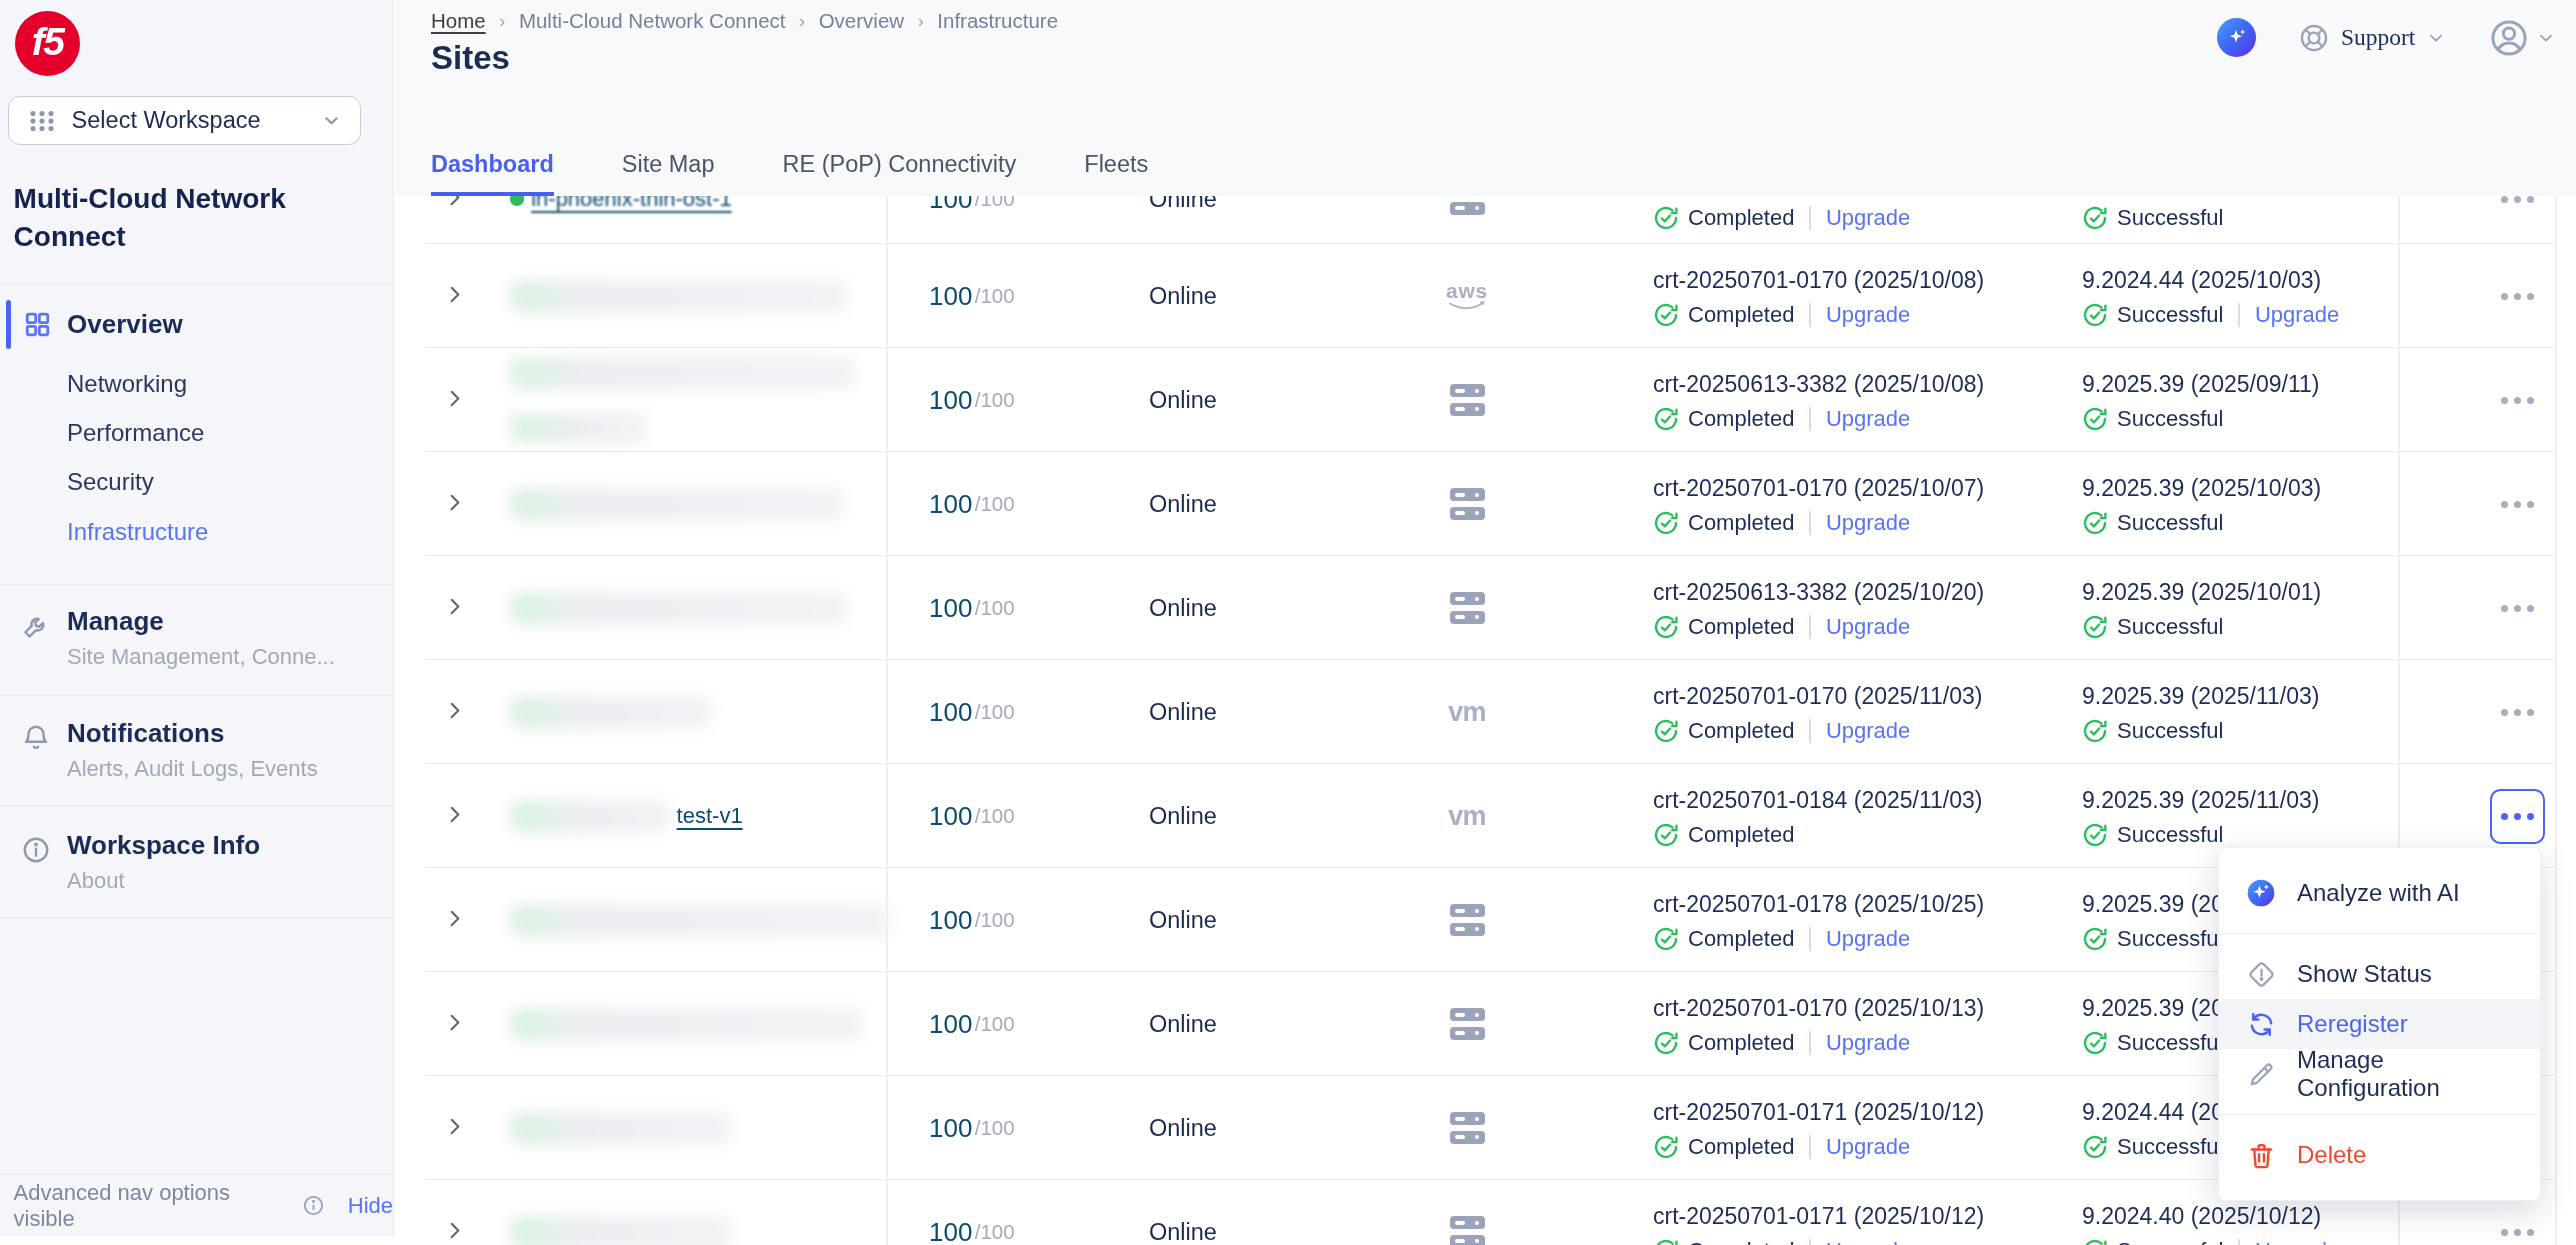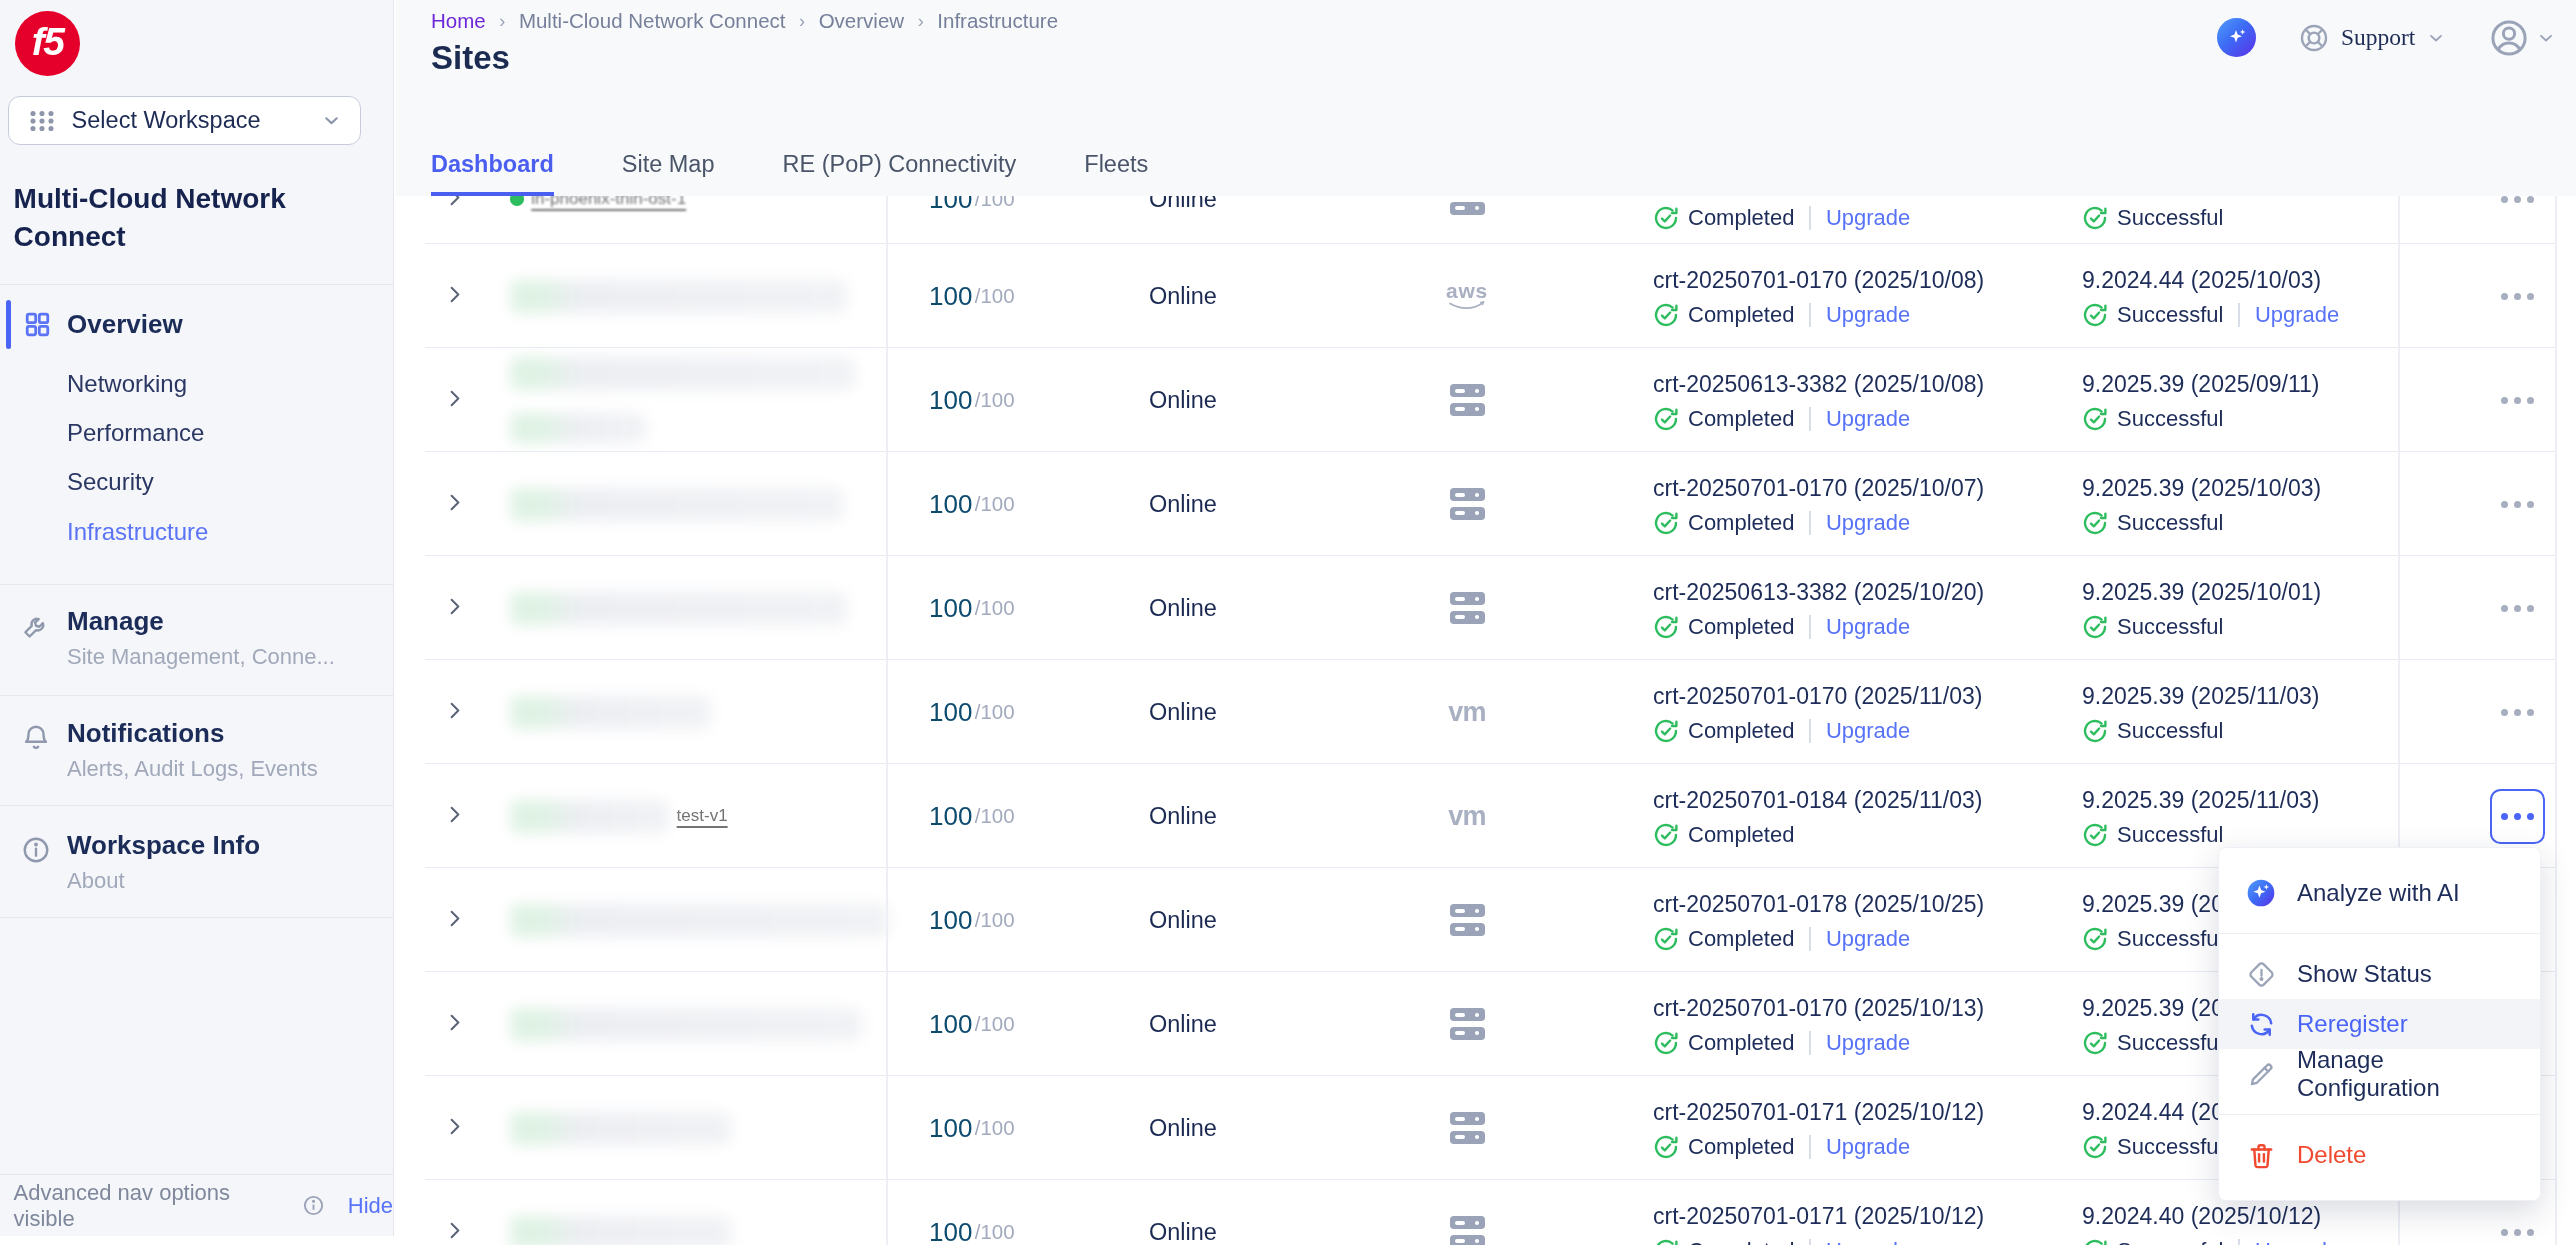--- a/index.html
+++ b/index.html
@@ -28,21 +28,21 @@
   .sect .lb{position:absolute;left:67px;top:0;font-size:26px;font-weight:600;color:#1c2c58;cursor:pointer;}
   .sect .ds{position:absolute;left:67px;top:38px;font-size:22px;color:#a0a8ba;white-space:nowrap;}
   .sb-foot{position:absolute;left:0;bottom:0;width:100%;height:62px;border-top:1.5px solid #e6e8ef;
            display:flex;align-items:center;gap:12px;padding-left:13.6px;box-sizing:border-box;}
   .sb-foot .t{font-size:22px;color:#7e879b;}
   .sb-foot .hide{font-size:22px;color:#5873f8;cursor:pointer;margin-left:10.6px;}
   
   .main{position:absolute;left:396px;top:0;right:0;height:1246px;background:#fff;}
   .topbar{position:absolute;left:0;top:0;right:0;height:196px;background:#f8f9fb;z-index:4;}
   .crumbs{position:absolute;left:35px;top:9px;display:flex;align-items:center;gap:13.6px;font-size:20.5px;color:#76809a;}
-  .crumbs .home{color:#6d28d9;text-underline-offset:3.8px;cursor:pointer;}
+  .crumbs .home{color:#404040;text-decoration:underline;text-underline-offset:3.8px;cursor:pointer;}
   .crumbs .sep{color:#9aa3b8;font-size:18px;}
   .page-title{position:absolute;left:35px;top:39px;font-size:33px;font-weight:600;color:#1b2b52;}
   .tb-right{position:absolute;right:20px;top:16.7px;display:flex;align-items:center;gap:21px;font-family:Liberation Serif, serif;}
   .ai-btn{width:39px;height:39px;border-radius:50%;background:linear-gradient(135deg,#4f9ef9 0%,#3d6bf5 45%,#5b2fe8 100%);
           display:flex;align-items:center;justify-content:center;cursor:pointer;margin-right:21px;}
   .support{display:flex;align-items:center;gap:10.6px;cursor:pointer;margin-right:21px;}
   .support .s-lbl{font-size:23.5px;color:#1d2b55;font-weight:500;}
   .avatar{display:flex;align-items:center;gap:6px;cursor:pointer;}
   .tabs{position:absolute;left:35px;bottom:0;display:flex;gap:68px;}
   .tab{font-size:23.5px;color:#4b5569;padding-bottom:13.6px;cursor:pointer;border-bottom:4.5px solid transparent;}
@@ -55,21 +55,21 @@
   .row.clip-top{height:48px;overflow:hidden;}
   .row.clip-top .row-inner{top:-49px;}
   .row.clip-bottom{height:73px;overflow:hidden;border-bottom:none;}
   .chev{position:absolute;left:18px;top:39px;cursor:pointer;}
   .cell{position:absolute;top:0;height:104px;display:flex;align-items:center;}
   .c-name{left:85px;width:387px;flex-wrap:wrap;row-gap:6px;column-gap:7.6px;}
   .hdot{width:13.6px;height:13.6px;border-radius:50%;background:#2ebd5e;flex:none;}
   .nblur{height:33px;border-radius:7.6px;background:linear-gradient(90deg,#dff2e4 0 30px,#eceef2 68px,#f1f2f5);
          filter:blur(6.8px);flex:none;}
   .nblur.l2{height:30px;}
-  .slink{font-size:17px;font-weight:500;color:#737373;text-decoration:underline;text-decoration-thickness:1.5px;
+  .slink{font-size:22px;font-weight:500;color:#0c4a6e;text-decoration:underline;text-decoration-thickness:1.5px;
          text-underline-offset:4.5px;cursor:pointer;}
   .slink.fuzz{filter:blur(1px);}
   .c-nodes{left:504px;}
   .c-nodes .n1{font-size:26px;font-weight:400;color:#0c4a6e;}
   .c-nodes .n2{font-size:20.5px;color:#a2aabd;margin-left:2.3px;}
   .c-status{left:724px;font-size:23.5px;color:#1b2b52;}
   .c-prov{left:1008px;width:68px;justify-content:center;}
   .hw{display:flex;flex-direction:column;gap:5.3px;}
   .hw i{display:block;width:35px;height:13px;border-radius:3.8px;background:#9aa3b8;position:relative;}
   .hw i:before{content:"";position:absolute;left:5.3px;top:4.5px;width:10.6px;height:3.8px;border-radius:2.3px;background:#fff;}

